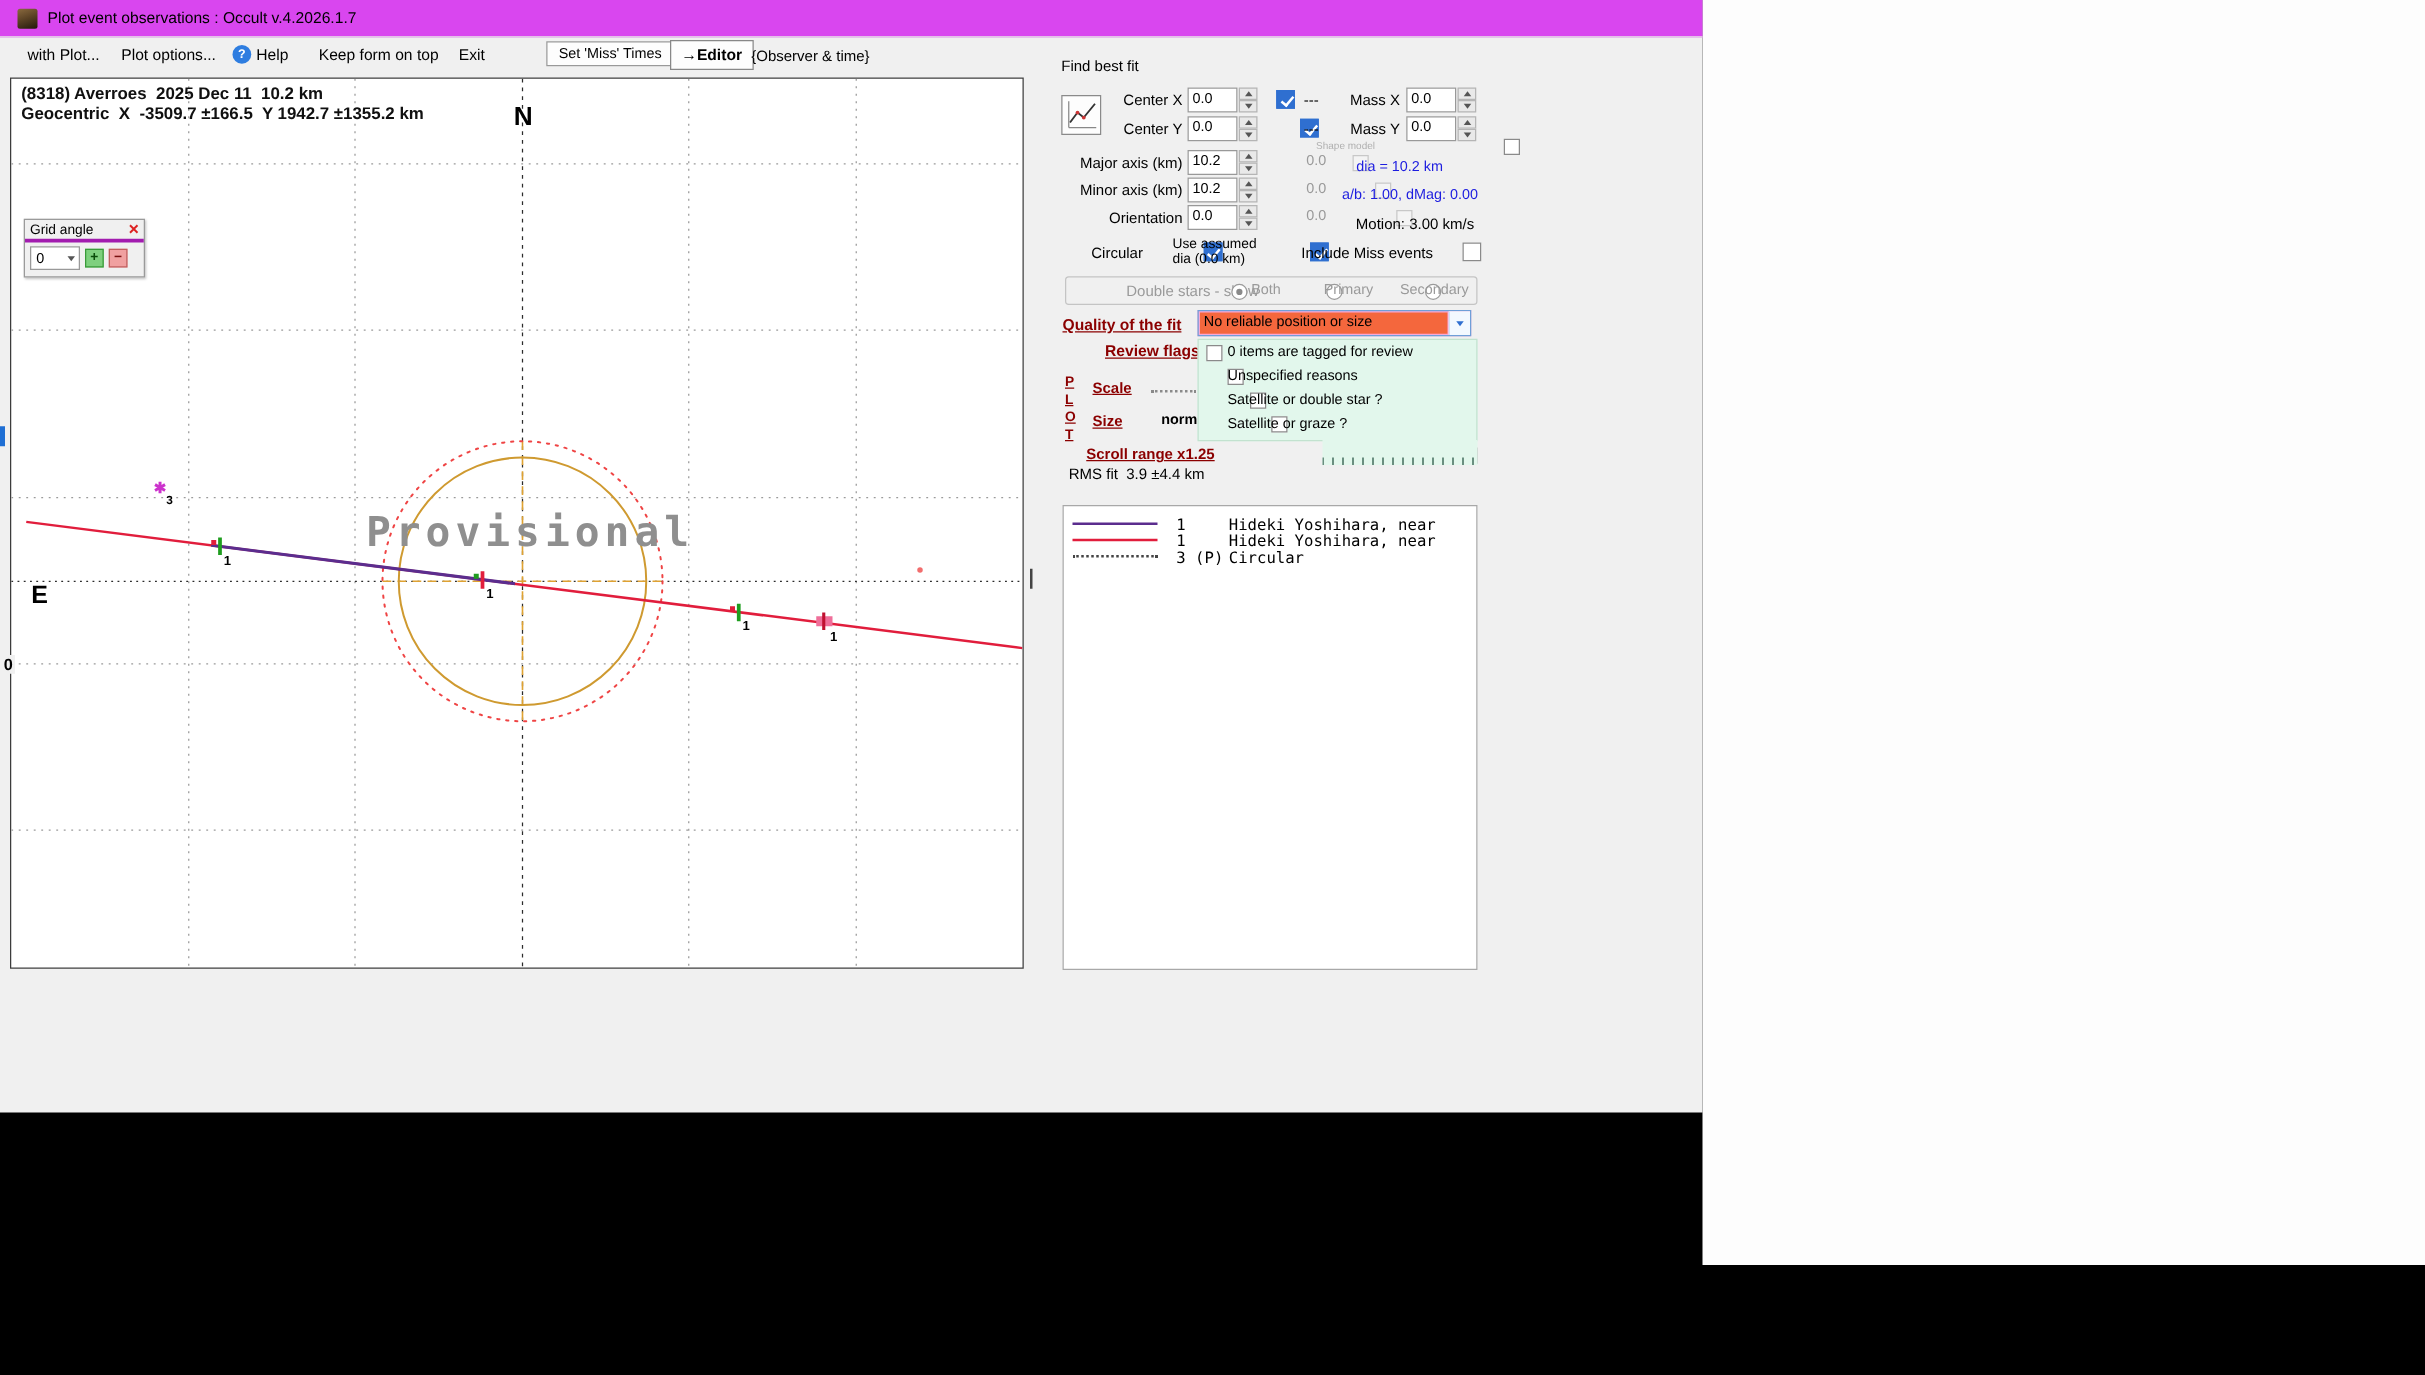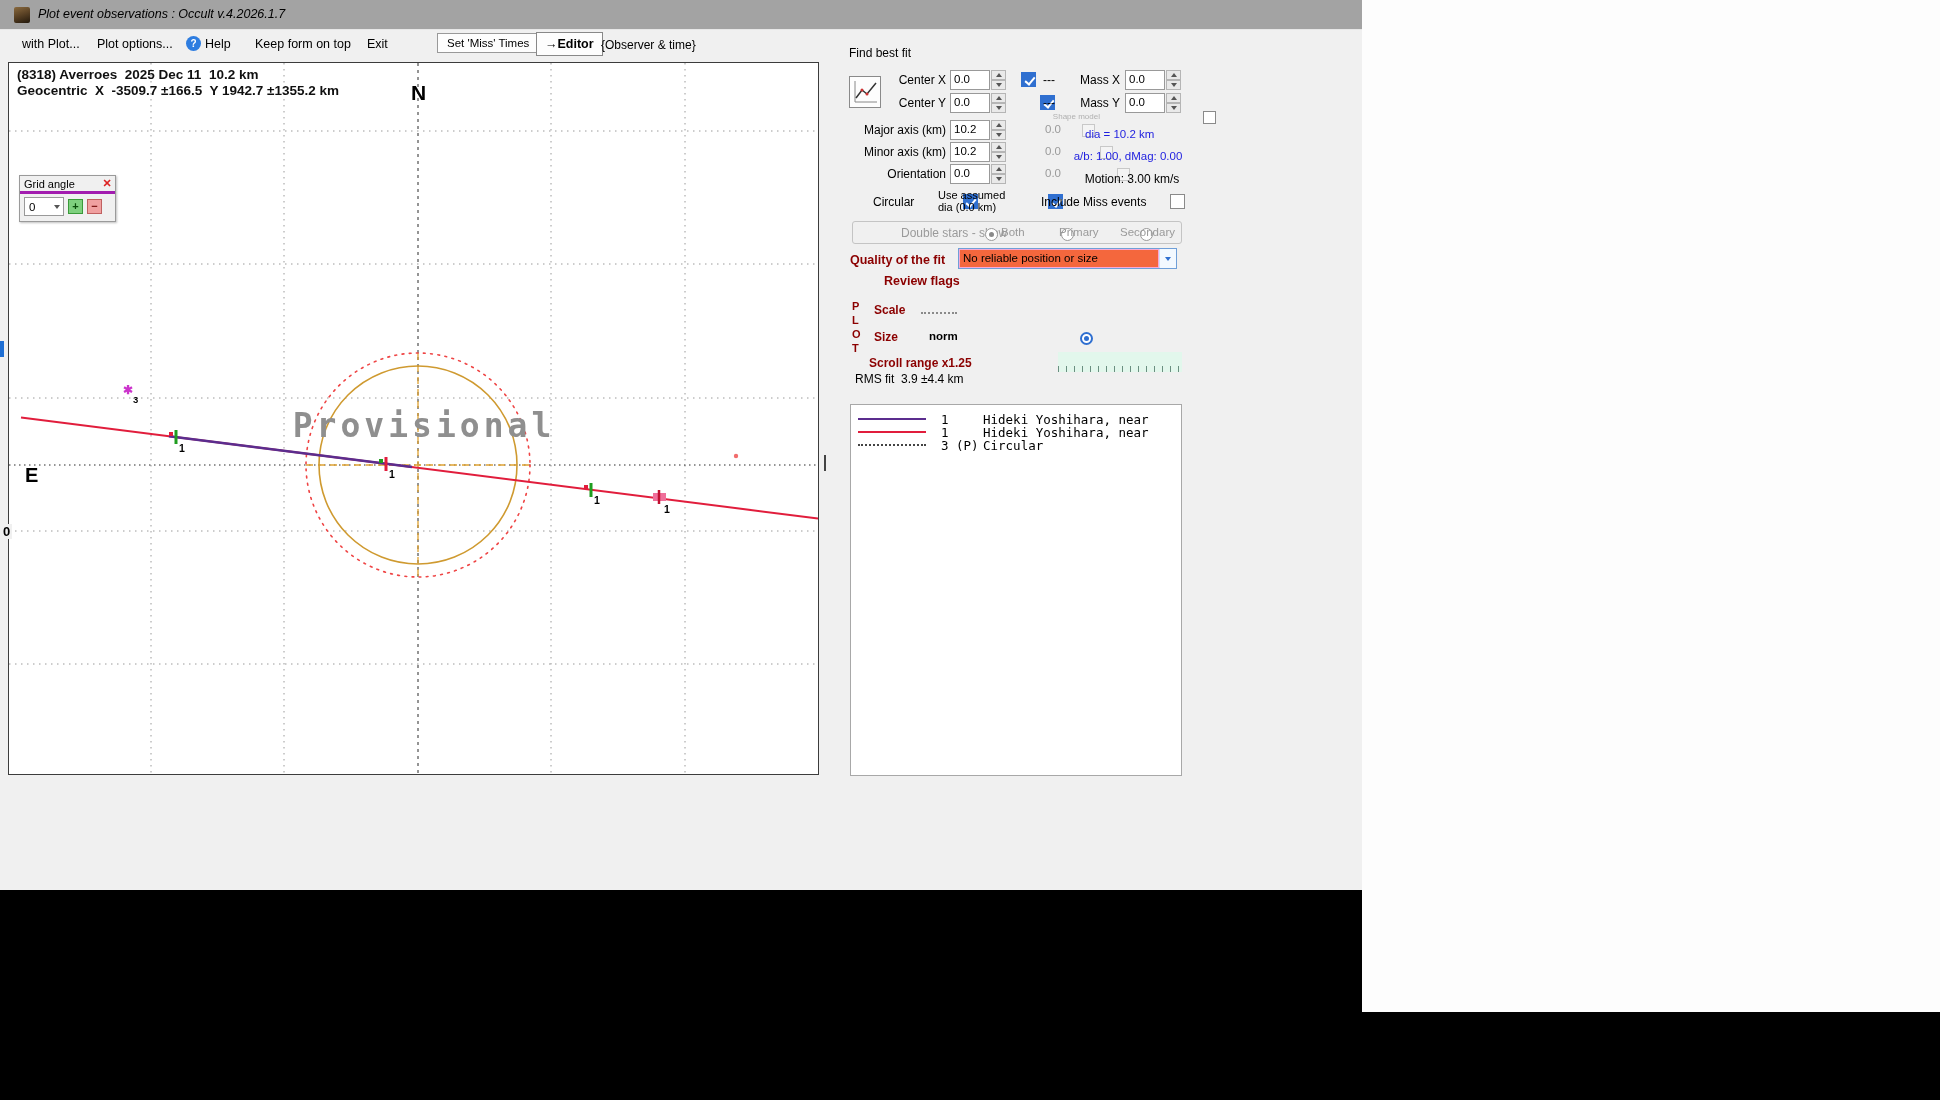--- a/index.html
+++ b/index.html
@@ -1,20 +1,20 @@
 <!DOCTYPE html>
 <html><head>
 <meta charset="utf-8">
 <style>
   * { margin:0; padding:0; box-sizing:border-box; }
   html,body { width:1940px; height:1100px; background:#000; font-family:"Liberation Sans", sans-serif; overflow:hidden; position:relative; }
   .abs { position:absolute; }
   .pre { white-space:pre; }
   .lbl { font-size:12px; color:#000; }
-  .maroon { color:#8b0000; font-weight:bold; }
+  .maroon { color:#8b0000; font-weight:bold;text-decoration:underline; }
   .blue-txt { color:#1d1ddf; }
   .gray-txt { color:#9a9a9a; }
 
   
   .spin { display:flex; height:20px; }
   .spin .val { width:40px; border:1px solid #999; background:#fff; font-size:11.5px; padding:2px 0 0 3px; }
   .spin .arrows { width:15px; display:flex; flex-direction:column; margin-left:1px; }
   .sa { flex:1; border:1px solid #b5b5b5; background:#e9e9e9; display:flex; align-items:center; justify-content:center; }
   .tri-up { width:0; height:0; border-left:3px solid transparent; border-right:3px solid transparent; border-bottom:4px solid #555; }
   .tri-down { width:0; height:0; border-left:3px solid transparent; border-right:3px solid transparent; border-top:4px solid #555; }
@@ -44,21 +44,21 @@
   .ticks { background-image:repeating-linear-gradient(90deg,#6a8f80 0 1px,transparent 1px 8px); background-repeat:repeat-x; background-position:bottom; background-size:100% 6px; }
 </style>
 </head>
 <body>
 
 <div class="abs" style="left:1362px; top:0; width:578px; height:1012px; background:#fdfdfd;"></div>
 
 <div class="abs" style="left:0; top:0; width:1362px; height:890px; background:#f0f0f0;">
 
   
-  <div class="abs" style="left:0; top:0; width:1362px; height:30px; background:#a3a3a3; border-bottom:1px solid #e7e7e7;font-style:italic;">
+  <div class="abs" style="left:0; top:0; width:1362px; height:30px; background:#d946ef; border-bottom:1px solid #e7e7e7;">
     <div class="abs" style="left:14px; top:7px; width:16px; height:16px; border-radius:2px; background:linear-gradient(160deg,#8a6a3f 0%,#5d4426 45%,#22180c 100%);"></div>
     <div class="abs pre" style="left:38px; top:7px; font-size:12.5px; color:#000;">Plot event observations : Occult v.4.2026.1.7</div>
   </div>
 
   
   <div class="abs" style="left:0; top:30px; width:1362px; height:30px;">
     <span class="abs" style="left:22px; top:7px; font-size:12.5px;">with Plot...</span>
     <span class="abs" style="left:97px; top:7px; font-size:12.5px;">Plot options...</span>
     <span class="abs" style="left:186px; top:6px; width:15px; height:15px; border-radius:50%; background:#2e7de0; color:#fff; font-size:10px; font-weight:bold; text-align:center; line-height:15px;">?</span>
     <span class="abs" style="left:205px; top:7px; font-size:12.5px;">Help</span>
@@ -294,20 +294,30 @@
   <span class="abs maroon" style="left:850px; top:253px; font-size:12.5px;">Quality of the fit</span>
   <div class="abs combo" style="left:958px; top:248px; width:219px; height:21px;">
     <span class="sel">No reliable position or size</span>
     <span class="dd">
         <span class="tri-down"></span>
       </span>
   </div>
 
   
   <span class="abs maroon" style="left:884px; top:274px; font-size:12.5px;">Review flags</span>
+  <div class="abs" style="left:958px; top:271px; width:224px; height:82px; background:#e2f7ec; border:1px solid #c2e2cf; z-index:5;">
+    <span class="abs cb sm" style="left:6px; top:4px; background:#fff;"></span>
+    <span class="abs" style="left:23px; top:4px; font-size:11.5px;">0 items are tagged for review</span>
+    <span class="abs cb sm" style="left:6px; top:23px; background:#fff;"></span>
+    <span class="abs" style="left:23px; top:23px; font-size:11.5px;">Unspecified reasons</span>
+    <span class="abs cb sm" style="left:6px; top:42px; background:#fff;"></span>
+    <span class="abs" style="left:23px; top:42px; font-size:11.5px;">Satellite or double star ?</span>
+    <span class="abs cb sm" style="left:6px; top:61px; background:#fff;"></span>
+    <span class="abs" style="left:23px; top:61px; font-size:11.5px;">Satellite or graze ?</span>
+  </div>
 
   
   <span class="abs maroon" style="left:852px; top:300px; font-size:11px;">P</span>
   <span class="abs maroon" style="left:852px; top:314px; font-size:11px;">L</span>
   <span class="abs maroon" style="left:852px; top:328px; font-size:11px;">O</span>
   <span class="abs maroon" style="left:852px; top:342px; font-size:11px;">T</span>
 
   <span class="abs maroon" style="left:874px; top:303px; font-size:12px;">Scale</span>
   <span class="abs" style="left:921px; top:306px; width:36px; height:8px; border-bottom:2px dotted #8a8a8a;"></span>
 

